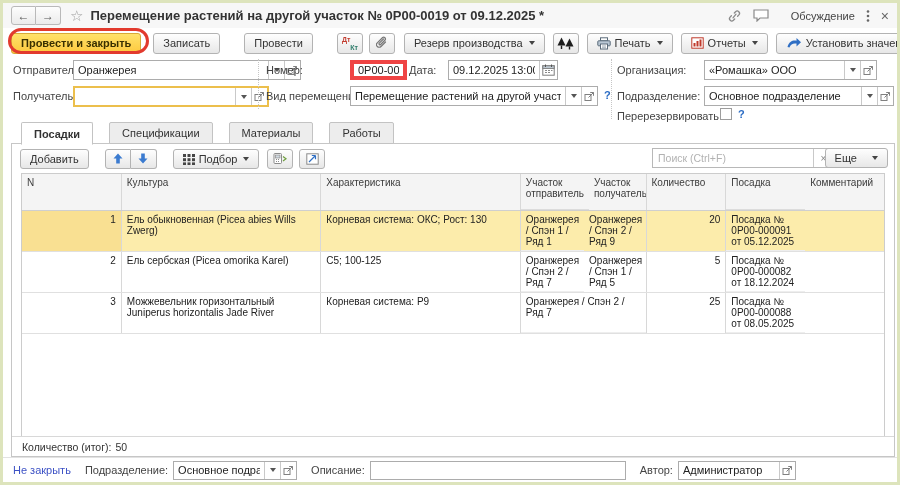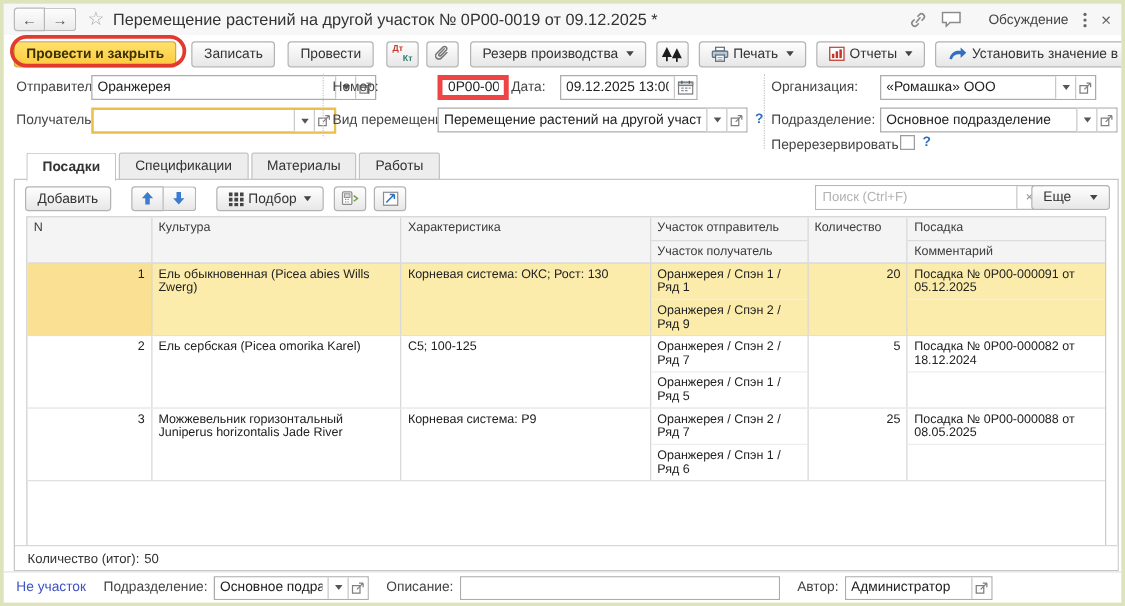--- a/index.html
+++ b/index.html
@@ -12,21 +12,21 @@
   
   .titlebar { position:absolute; left:0; top:0; right:0; height:25px; display:flex;
               align-items:center; padding:0 8px; background:#f7f7f7; }
   .navgrp { display:flex; }
   .navbtn { width:25px; height:19px; border:1px solid #b9b9b9;
             background:linear-gradient(#fdfdfd,#ebebeb); display:flex; align-items:center;
             justify-content:center; font-size:12px; color:#555; }
   .navbtn.bk { border-radius:3px 0 0 3px; }
   .navbtn.fw { border-radius:0 3px 3px 0; border-left:none; }
   .star { margin:0 7px 0 9px; color:#a0a0a0; font-size:15px; line-height:1; }
-  .wtitle { font-size:13px; font-weight:normal; color:#333; white-space:nowrap; }
+  .wtitle { font-size:13px; font-weight:bold; color:#333; white-space:nowrap; }
   .tright { margin-left:auto; display:flex; align-items:center; gap:11px; }
   .disc { display:flex; align-items:center; gap:22px; font-size:11px; color:#444; }
   .closex { color:#666; font-size:14px; line-height:1; }
 
   
   .cmdbar { position:absolute; left:5px; top:27px; right:5px; height:26px; display:flex;
             align-items:center; }
   .btn { display:inline-flex; align-items:center; gap:4px; height:21px; padding:0 9px;
          border:1px solid #b3b3b3; border-radius:3px; background:linear-gradient(#fefefe,#e7e7e7);
          font-size:11px; color:#333; white-space:nowrap; cursor:default; }
@@ -35,42 +35,42 @@
                 font-weight:bold; color:#3a3000; }
   .ring { position:absolute; left:0; top:-2px; width:141px; height:26px;
           border:3px solid #e23a2e; border-radius:14px; pointer-events:none; z-index:4; }
   .caret { width:0; height:0; border-left:3.5px solid transparent; border-right:3.5px solid transparent;
            border-top:4px solid #444; margin-left:2px; }
   .dtkt { position:relative; width:17px; height:15px; }
   .dtkt .dt { position:absolute; left:0; top:0; font-size:7px; font-weight:bold; color:#c23b2e; }
   .dtkt .kt { position:absolute; right:0; bottom:0; font-size:7px; font-weight:bold; color:#2e7d6b; }
   .spacer { flex:1; }
   .ml3{margin-left:3px}.ml6{margin-left:6px}.ml8{margin-left:8px}.ml9{margin-left:9px}
-  .ml10{margin-left:10px}.ml12{margin-left:12px}
+  .ml10{margin-left:24px}.ml12{margin-left:12px}
 
   
   .flabel { position:absolute; font-size:11px; color:#444; white-space:nowrap; }
   .combo { position:absolute; display:flex; height:20px; border:1px solid #acacac; background:#fff; }
   .combo input, .fldtext { border:none; outline:none; flex:1; min-width:0; font-size:11px;
           font-family:inherit; padding:0 4px; color:#222; background:transparent; }
   .seg { width:16px; display:flex; align-items:center; justify-content:center;
          border-left:1px solid #c9c9c9; background:#fff; }
   .seg .caret { margin:0; border-top-color:#555; }
   .combo.req { border:2px solid #ecbf4c; height:21px; }
   .plain { position:absolute; height:20px; border:4px solid #ef4444; font-size:11px;
            font-family:inherit; padding:0 4px; color:#222; outline:none; }
   .sep { position:absolute; border-left:1px dotted #c6c6c6; }
   .qmark { color:#2b6cc4; font-weight:bold; font-size:11px; position:absolute; }
   .cb { position:absolute; width:12px; height:12px; border:1px solid #9d9d9d; background:#fff; }
 
   
   .tabsrow { position:absolute; left:8px; top:118px; right:8px; height:23px; display:flex;
              align-items:flex-end; padding-left:10px; z-index:2; }
   .tab { height:22px; padding:0 12px; display:flex; align-items:center; font-size:11px; color:#333;
-         border:1px solid #c3c3c3; background:#ededed; border-radius:2px 2px 0 0; margin-right:2px; }
+         border:1px solid #c3c3c3; background:#ededed; border-radius:2px 2px 0 0; margin-right:16px; }
   .tab.active { background:#fff; font-weight:bold; height:23px; border-bottom:1px solid #fff;
                 margin-bottom:-1px; }
 
   
   .panel { position:absolute; left:8px; top:140px; width:884px; height:314px;
            border:1px solid #c6c6c6; background:#fff; }
   .gridbar { position:absolute; left:8px; top:4px; right:6px; height:21px; }
   .gleft { display:flex; align-items:center; height:21px; }
   .pair .btn:first-child { border-radius:3px 0 0 3px; }
   .pair .btn:last-child { border-radius:0 3px 3px 0; border-left:none; }
@@ -90,21 +90,21 @@
   .ghead { display:flex; height:37px; background:#f4f4f4; border-bottom:1px solid #cfcfcf;
            font-size:10px; color:#3c3c3c; }
   .gcell { border-right:1px solid #d8d8d8; padding:3px 5px; overflow:hidden; }
   .c-n { width:100px; text-align:right; }
   .ghead .c-n { text-align:left; }
   .c-cult { width:200px; }
   .c-char { width:200px; }
   .c-plot { width:126px; }
   .c-qty { width:80px; text-align:right; }
   .c-plant { width:158px; border-right:none; }
-  .split { padding:0; display:flex; flex-direction:column; }
+  .split { padding:0; display:flex; flex-direction:row; }
   .split .h1 { flex:1; padding:3px 5px; border-bottom:1px solid #dcdcdc; }
   .split .h2 { flex:1; padding:3px 5px; }
   .trow { display:flex; border-bottom:1px solid #e0e0e0; font-size:10px; color:#222;
           min-height:37px; background:#fff; }
   .trow .split .h1 { border-bottom:1px solid #eeeeee; }
   .trow.sel { background:#fcecab; }
   .trow.sel .c-n { background:#f9e092; }
   .gfooter { position:absolute; left:0; right:0; bottom:0; height:20px; border-top:1px solid #d8d8d8;
              background:#fff; display:flex; align-items:center; padding-left:10px; font-size:10.5px;
              color:#333; gap:4px; }
@@ -453,38 +453,37 @@
           <div class="h2"></div>
         </div>
       </div>
 
       <div class="trow" style="min-height:40px">
         <div class="gcell c-n">3</div>
         <div class="gcell c-cult">Можжевельник горизонтальный Juniperus horizontalis Jade River</div>
         <div class="gcell c-char">Корневая система: Р9</div>
         <div class="gcell c-plot split">
           <div class="h1">Оранжерея / Спэн 2 / Ряд 7</div>
-          <div class="h2">Оранжерея / Спэн 1 / Ряд 6</div>
         </div>
         <div class="gcell c-qty">25</div>
         <div class="gcell c-plant split">
           <div class="h1">Посадка № 0Р00-000088 от 08.05.2025</div>
           <div class="h2"></div>
         </div>
       </div>
     </div>
 
     <div class="gfooter">
       <span>Количество (итог):</span>
       <span>50</span>
     </div>
   </div>
 
   <div class="statusbar">
-    <span class="statuslink">Не участок</span>
+    <span class="statuslink">Не закрыть</span>
     <span class="flabel" style="position:static;margin-left:14px">Подразделение:</span>
     <div class="sfld" style="margin-left:5px;width:124px">
       <input value="Основное подразделение" style="">
       <div class="seg">
           <span class="caret"></span>
         </div>
       <div class="seg">
         <svg width="11" height="11" viewBox="0 0 11 11">
             <rect x="1" y="3.5" width="6" height="6" fill="#fff" stroke="#808080"></rect>
             <path d="M4.5 6.5 L9.5 1.5 M9.5 1.5 H6.2 M9.5 1.5 V4.8" fill="none" stroke="#808080"></path>

